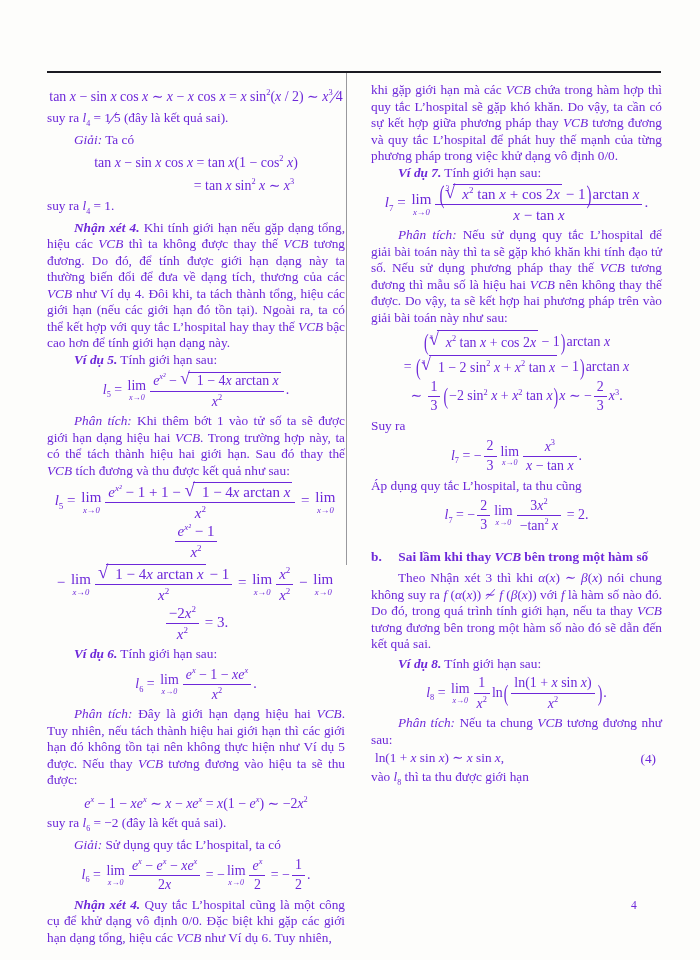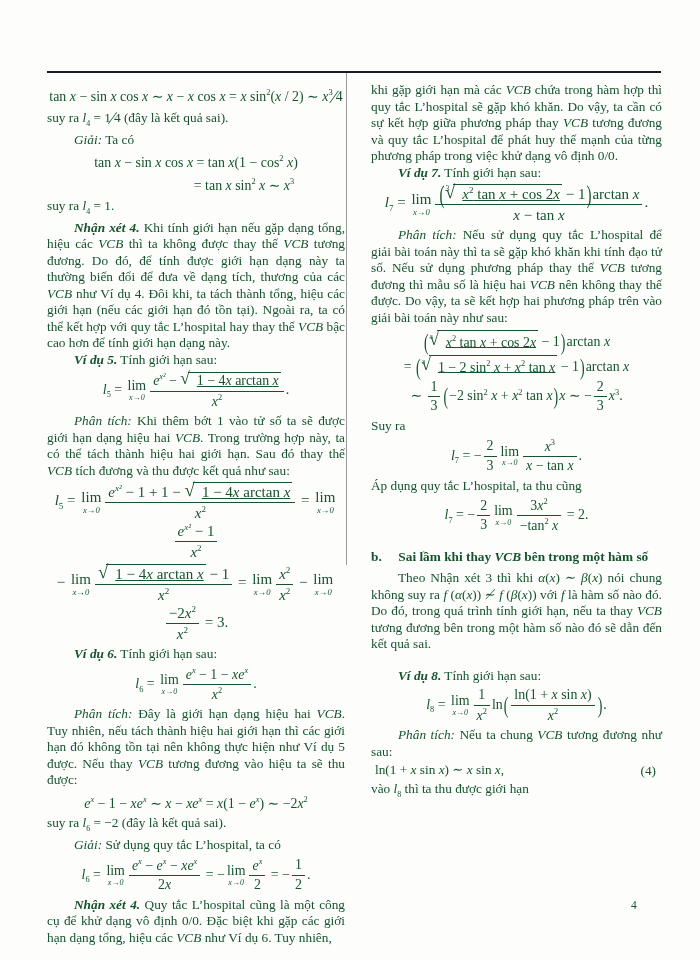--- a/index.html
+++ b/index.html
@@ -1,61 +1,61 @@
 <!DOCTYPE html>
 <html><head>
 <meta charset="utf-8">
 <style>
   html,body{margin:0;padding:0;background:#9a9a9a;}
   .page{position:relative;width:700px;height:960px;margin:0 auto;background:#fdfdfb;
-        font-family:"Liberation Serif","DejaVu Serif",serif;color:#14532d;overflow:hidden;}
+        font-family:"Liberation Serif","DejaVu Serif",serif;color:#6d28d9;overflow:hidden;}
   .toprule{position:absolute;left:47px;top:71px;width:614px;height:2px;background:#1b1b22;}
   .vdivider{position:absolute;left:346px;top:73px;width:1px;height:492px;background:#474750;opacity:.55;}
   .col{position:absolute;top:82px;font-size:13.3px;line-height:16.5px;text-align:justify;}
   .col-left{left:47px;width:298px;}
   .col-right{left:371px;width:291px;}
   p{margin:0;}
   .ind{text-indent:27px;}
   .eq{text-align:center;text-indent:0;margin:3px 0;font-size:13.9px;}
   .eq-s{font-size:15px;}
   .eq-shift{padding-left:96px;}
   .hd{margin:14px 0 5px;text-align:left;}
-  .gap-top{margin-top:15px;}
+  .gap-top{margin-top:3px;}
   .eqrow{position:relative;margin:2px 4px;}
   .eqnum{position:absolute;right:2px;top:1px;}
   .pagenum{position:absolute;left:631px;top:899px;font-size:11.5px;}
   
   sub{font-size:.6em;}
   sup{font-size:.6em;}
   .t-i{font-style:italic;}
   .t-b{font-weight:bold;}
   .t-bi{font-weight:bold;font-style:italic;}
   .t-bs{font-size:1.35em;line-height:1;vertical-align:-0.12em;}
   .t-bp{display:inline-block;transform:scaleY(1.7);vertical-align:middle;padding:0 1px;font-weight:300;line-height:1;}
   .mfrac{display:inline-block;vertical-align:middle;text-align:center;margin:0 2px;}
   .mfrac .mn{display:block;padding:0 3px 1px;border-bottom:1px solid currentColor;line-height:1.2;}
   .mfrac .md{display:block;padding:1px 3px 0;line-height:1.2;}
   .mlim{display:inline-block;text-align:center;vertical-align:middle;margin:0 2px;}
   .mlim .lm{display:block;line-height:1;}
   .mlim .ls{display:block;font-size:.58em;line-height:1;margin-top:1px;font-style:italic;}
   .msqrt{display:inline-block;white-space:nowrap;}
   .msqrt .sg{display:inline-block;font-size:1.25em;line-height:1;position:relative;top:-0.06em;margin-right:-2px;}
-  .msqrt .sb{display:inline-block;border-top:1px solid currentColor;padding:0 2px 0 9px;text-decoration:underline;}
+  .msqrt .sb{display:inline-block;border-top:1px solid currentColor;padding:0 2px 0 9px;}
   .msqrt .si{font-size:.5em;vertical-align:1.05em;margin-right:-0.55em;position:relative;z-index:1;}
 </style>
 </head>
 <body>
 
 <div class="page">
   <div class="toprule"></div>
   <div class="vdivider"></div>
 
   <div class="col col-left">
     <div class="eq"><span class="t-r">tan </span><span class="t-i">x</span><span class="t-r"> − sin </span><span class="t-i">x</span><span class="t-r"> cos </span><span class="t-i">x</span><span class="t-r"> ∼ </span><span class="t-i">x</span><span class="t-r"> − </span><span class="t-i">x</span><span class="t-r"> cos </span><span class="t-i">x</span><span class="t-r"> = </span><span class="t-i">x</span><span class="t-r"> sin</span><sup>2</sup><span class="t-r">(</span><span class="t-i">x</span><span class="t-r"> / 2) ∼ </span><span class="t-i">x</span><sup>3</sup><span class="t-bs">∕</span><span class="t-r">4</span></div>
-    <p><span class="t-r">suy ra </span><span class="t-i">l</span><sub>4</sub><span class="t-r"> = 1</span><span class="t-bs">∕</span><span class="t-r">4 (đây là kết quả sai).</span></p>
+    <p><span class="t-r">suy ra </span><span class="t-i">l</span><sub>4</sub><span class="t-r"> = 1</span><span class="t-bs">∕</span><span class="t-r">5 (đây là kết quả sai).</span></p>
     <p class="ind"><span class="t-i">Giải:</span><span class="t-r"> Ta có</span></p>
     <div class="eq"><span class="t-r">tan </span><span class="t-i">x</span><span class="t-r"> − sin </span><span class="t-i">x</span><span class="t-r"> cos </span><span class="t-i">x</span><span class="t-r"> = tan </span><span class="t-i">x</span><span class="t-r">(1 − cos</span><sup>2</sup><span class="t-i"> x</span><span class="t-r">)</span></div>
     <div class="eq eq-shift"><span class="t-r">= tan </span><span class="t-i">x</span><span class="t-r"> sin</span><sup>2</sup><span class="t-i"> x</span><span class="t-r"> ∼ </span><span class="t-i">x</span><sup>3</sup></div>
     <p><span class="t-r">suy ra </span><span class="t-i">l</span><sub>4</sub><span class="t-r"> = 1.</span></p>
     <p class="ind"><span class="t-bi">Nhận xét 4.</span><span class="t-r"> Khi tính giới hạn nếu gặp dạng tổng, hiệu các </span><span class="t-i">VCB</span><span class="t-r"> thì ta không được thay thế </span><span class="t-i">VCB</span><span class="t-r"> tương đương. Do đó, để tính được giới hạn dạng này ta thường biến đổi để đưa về dạng tích, thương của các </span><span class="t-i">VCB</span><span class="t-r"> như Ví dụ 4. Đôi khi, ta tách thành tổng, hiệu các giới hạn (nếu các giới hạn đó tồn tại). Ngoài ra, ta có thể kết hợp với quy tắc L’hospital hay thay thế </span><span class="t-i">VCB</span><span class="t-r"> bậc cao hơn để tính giới hạn dạng này.</span></p>
     <p class="ind"><span class="t-bi">Ví dụ 5.</span><span class="t-r"> Tính giới hạn sau:</span></p>
     <div class="eq"><span class="t-i">l</span><sub>5</sub><span class="t-r"> = </span><span class="mlim"><span class="lm">lim</span><span class="ls">x→0</span></span><span class="mfrac"><span class="mn"><span class="t-i">e</span><sup class="t-i">x²</sup><span class="t-r"> − </span><span class="msqrt"><span class="sg">√</span><span class="sb"><span class="t-r">1 − 4</span><span class="t-i">x</span><span class="t-r"> arctan </span><span class="t-i">x</span></span></span></span><span class="md"><span class="t-i">x</span><sup>2</sup></span></span><span class="t-r">.</span></div>
     <p class="ind"><span class="t-i">Phân tích:</span><span class="t-r"> Khi thêm bớt 1 vào tử số ta sẽ được giới hạn dạng hiệu hai </span><span class="t-i">VCB</span><span class="t-r">. Trong trường hợp này, ta có thể tách thành hiệu hai giới hạn. Sau đó thay thế </span><span class="t-i">VCB</span><span class="t-r"> tích đương và thu được kết quả như sau:</span></p>
     <div class="eq eq-s"><span class="t-i">l</span><sub>5</sub><span class="t-r"> = </span><span class="mlim"><span class="lm">lim</span><span class="ls">x→0</span></span><span class="mfrac"><span class="mn"><span class="t-i">e</span><sup class="t-i">x²</sup><span class="t-r"> − 1 + 1 − </span><span class="msqrt"><span class="sg">√</span><span class="sb"><span class="t-r">1 − 4</span><span class="t-i">x</span><span class="t-r"> arctan </span><span class="t-i">x</span></span></span></span><span class="md"><span class="t-i">x</span><sup>2</sup></span></span><span class="t-r"> = </span><span class="mlim"><span class="lm">lim</span><span class="ls">x→0</span></span><span class="mfrac"><span class="mn"><span class="t-i">e</span><sup class="t-i">x²</sup><span class="t-r"> − 1</span></span><span class="md"><span class="t-i">x</span><sup>2</sup></span></span></div>
     <div class="eq eq-s"><span class="t-r">− </span><span class="mlim"><span class="lm">lim</span><span class="ls">x→0</span></span><span class="mfrac"><span class="mn"><span class="msqrt"><span class="sg">√</span><span class="sb"><span class="t-r">1 − 4</span><span class="t-i">x</span><span class="t-r"> arctan </span><span class="t-i">x</span></span></span><span class="t-r"> − 1</span></span><span class="md"><span class="t-i">x</span><sup>2</sup></span></span><span class="t-r"> = </span><span class="mlim"><span class="lm">lim</span><span class="ls">x→0</span></span><span class="mfrac"><span class="mn"><span class="t-i">x</span><sup>2</sup></span><span class="md"><span class="t-i">x</span><sup>2</sup></span></span><span class="t-r"> − </span><span class="mlim"><span class="lm">lim</span><span class="ls">x→0</span></span><span class="mfrac"><span class="mn"><span class="t-r">−2</span><span class="t-i">x</span><sup>2</sup></span><span class="md"><span class="t-i">x</span><sup>2</sup></span></span><span class="t-r"> = 3.</span></div>

